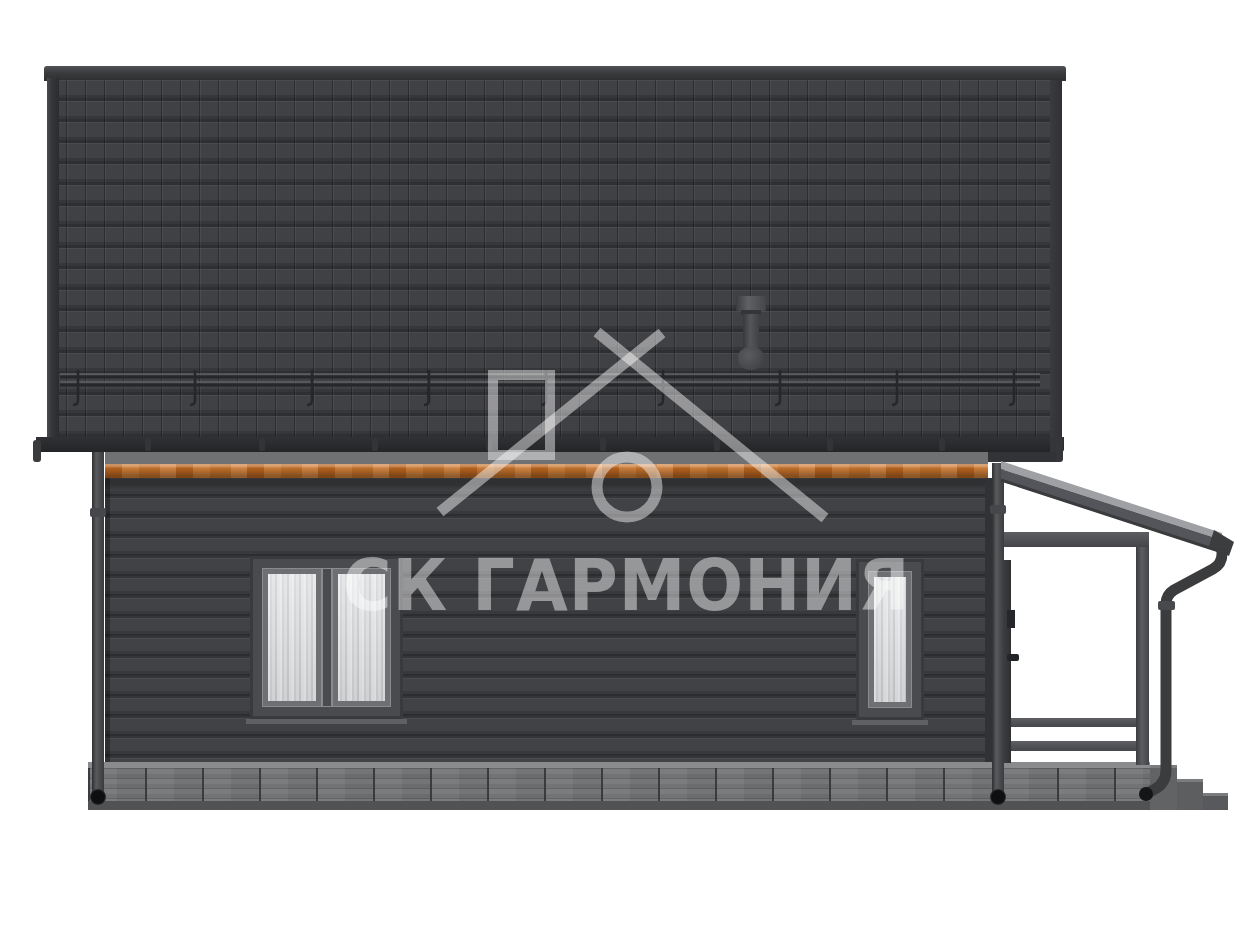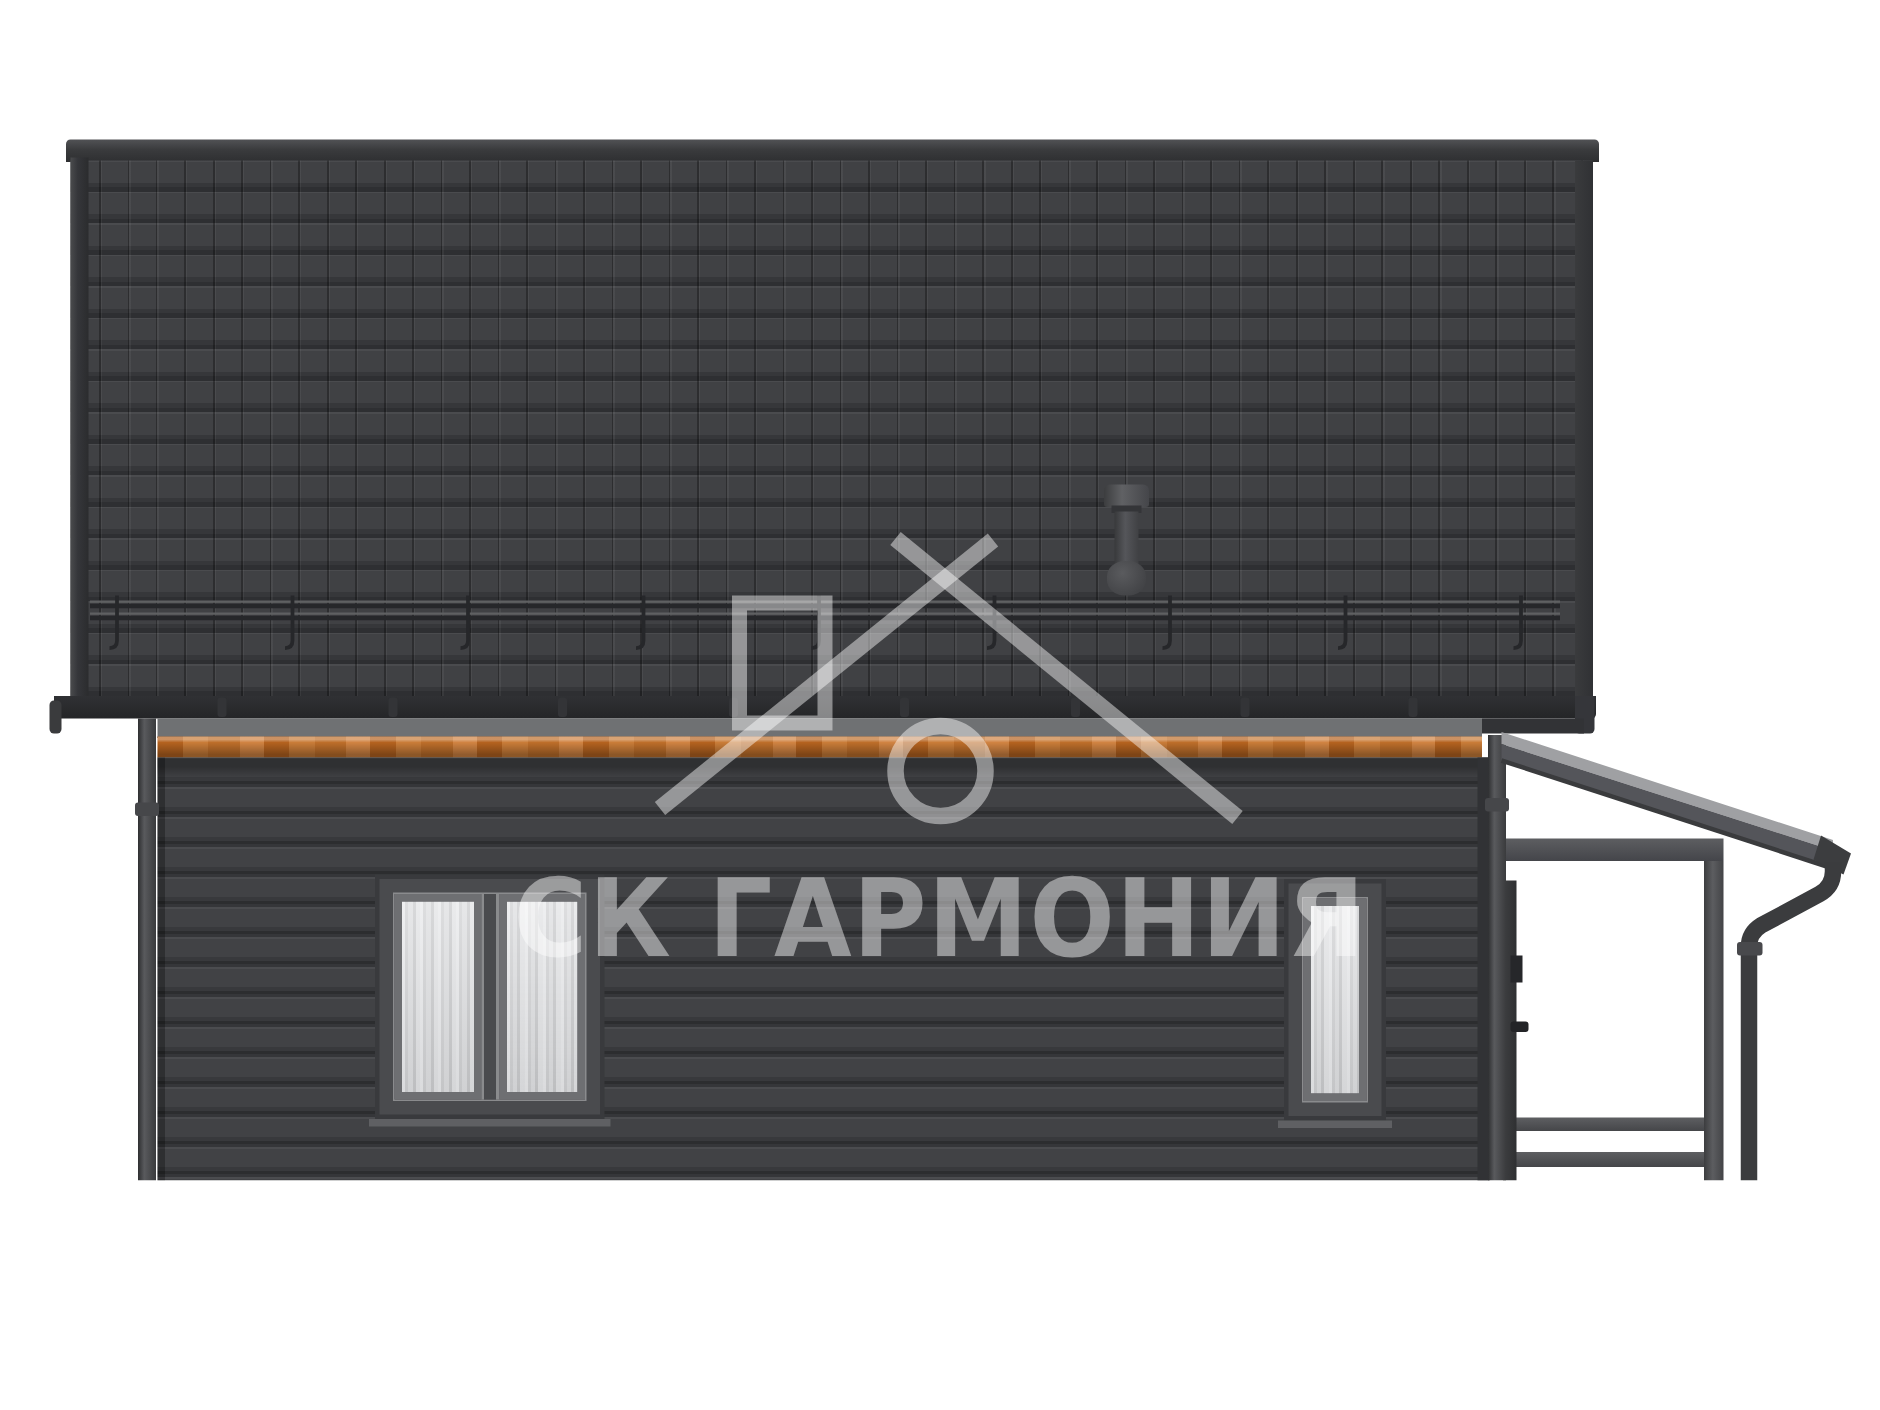--- a/index.html
+++ b/index.html
@@ -1,18 +1,18 @@
 <!DOCTYPE html>
 <html><head>
 <meta charset="utf-8">
 <style>
   html,body{margin:0;padding:0;background:#fff;}
   #canvas{
-    position:relative;width:1253px;height:760px;background:#ffffff;
-    overflow:hidden;font-family:"DejaVu Sans",sans-serif;margin-top:27px;
+    position:relative;width:1253px;height:940px;background:#ffffff;
+    overflow:hidden;font-family:"DejaVu Sans",sans-serif;
   }
   .abs{position:absolute;}
 
   
   #ridge{left:44px;top:66px;width:1022px;height:15px;
     background:linear-gradient(180deg,#515255 0%,#3a3b3d 45%,#2e2f31 100%);
     border-radius:3px 3px 0 0;}
   #roof-tiles{left:47px;top:80px;width:1015px;height:357px;
     background:
       repeating-linear-gradient(90deg, rgba(0,0,0,0.30) 0 1px, rgba(255,255,255,0.05) 1px 2px, transparent 2px 19px),

